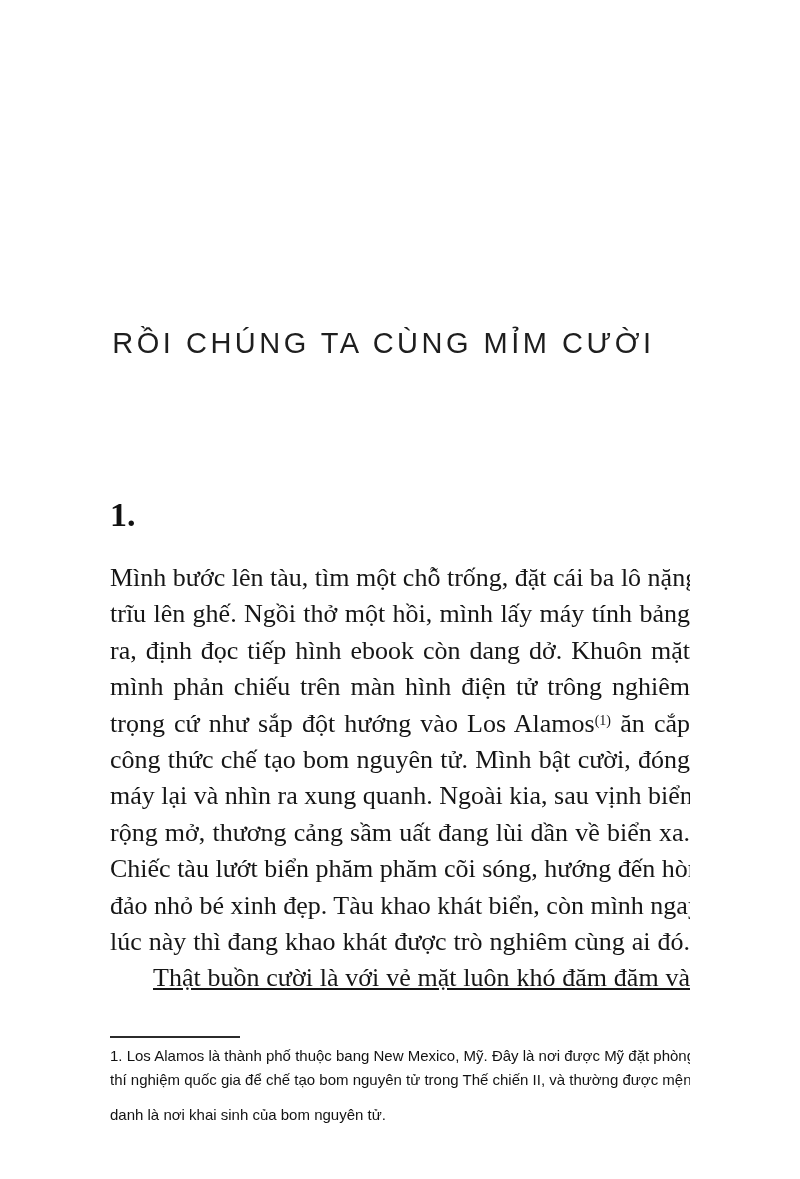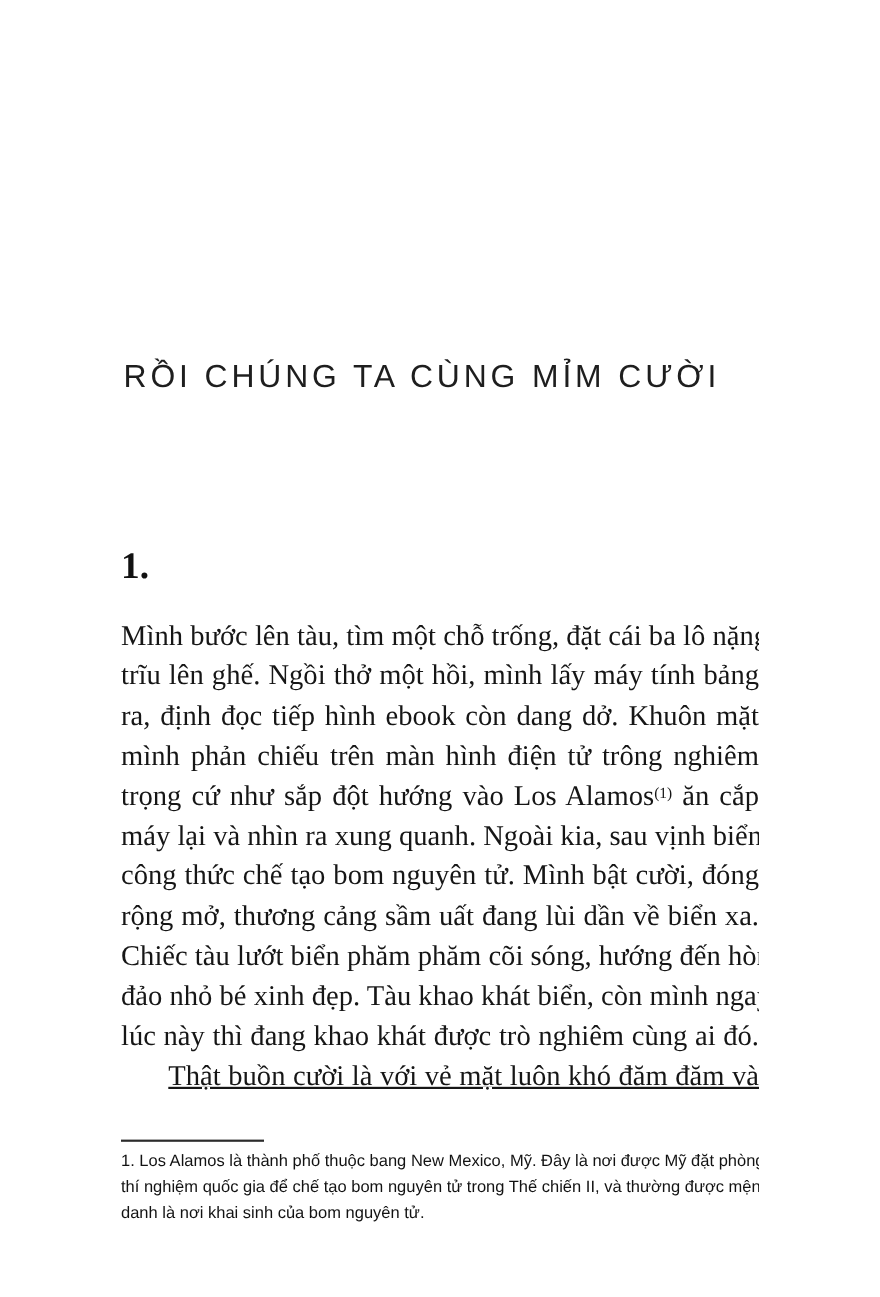--- a/index.html
+++ b/index.html
@@ -88,39 +88,40 @@
     height: 23.5px;
     line-height: 23.5px;
     text-align: justify;
     text-align-last: justify;
     overflow: hidden;
     white-space: nowrap;
   }
   .footnote .fline.natural {
     text-align: left;
     text-align-last: left;
+    margin-top: 12px;
   }
 </style>
 </head>
 <body>
 
 <div class="page">
 
   <div class="page-title">RỒI CHÚNG TA CÙNG MỈM CƯỜI</div>
 
   <div class="section-number">1.</div>
 
   <div class="body-text" id="body-lines">
       <div class="line">Mình bước lên tàu, tìm một chỗ trống, đặt cái ba lô nặng</div>
       <div class="line">trĩu lên ghế. Ngồi thở một hồi, mình lấy máy tính bảng</div>
       <div class="line">ra, định đọc tiếp hình ebook còn dang dở. Khuôn mặt</div>
       <div class="line">mình phản chiếu trên màn hình điện tử trông nghiêm</div>
       <div class="line"><span>trọng cứ như sắp đột hướng vào Los Alamos</span><sup>(1)</sup><span> ăn cắp</span></div>
+      <div class="line">công thức chế tạo bom nguyên tử. Mình bật cười, đóng</div>
       <div class="line">máy lại và nhìn ra xung quanh. Ngoài kia, sau vịnh biển</div>
-      <div class="line">công thức chế tạo bom nguyên tử. Mình bật cười, đóng</div>
       <div class="line">rộng mở, thương cảng sầm uất đang lùi dần về biển xa.</div>
       <div class="line">Chiếc tàu lướt biển phăm phăm cõi sóng, hướng đến hòn</div>
       <div class="line">đảo nhỏ bé xinh đẹp. Tàu khao khát biển, còn mình ngay</div>
       <div class="line">lúc này thì đang khao khát được trò nghiêm cùng ai đó.</div>
       <div class="line indent">Thật buồn cười là với vẻ mặt luôn khó đăm đăm và</div>
     </div>
 
   <div class="footnote-rule"></div>
 
   <div class="footnote" id="footnote-lines">

